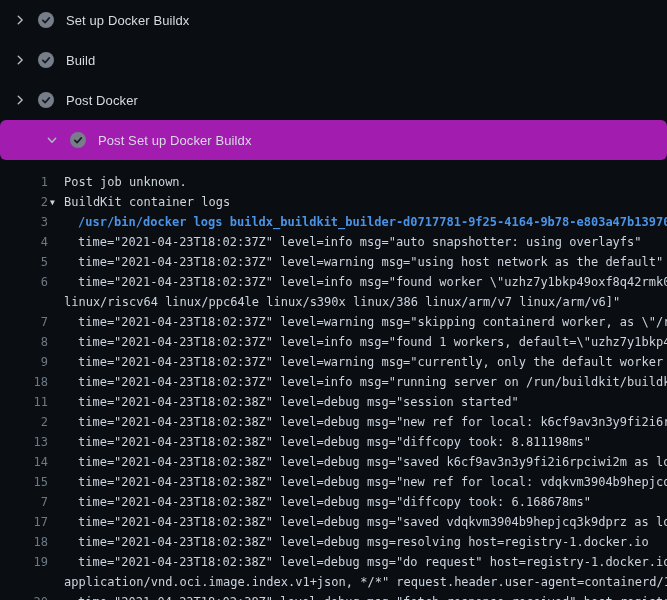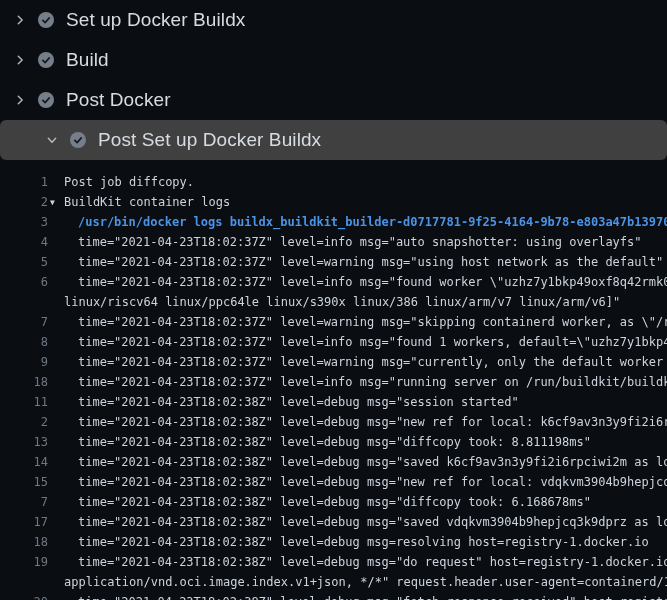--- a/index.html
+++ b/index.html
@@ -14,36 +14,36 @@
   
   .section-row {
     height: 40px;
     display: flex;
     align-items: center;
     padding: 0 12px;
     cursor: pointer;
     border-radius: 6px;
     box-sizing: border-box;
   }
-  .section-row.expanded { background: #404040; padding-left: 44px; }
+  .section-row.expanded { background: #a21caf; padding-left: 44px; }
   .chev {
     width: 16px; height: 16px;
     margin-right: 10px;
     color: #b3bcc5;
     display: flex; align-items: center; justify-content: center;
     flex: none;
   }
   .section-row.expanded .chev svg { transform: rotate(90deg); }
   .check {
     width: 16px; height: 16px;
     margin-right: 12px;
     flex: none;
     display: flex; align-items: center; justify-content: center;
   }
-  .label { color: #d7dce2; font-size: 19px; letter-spacing: .1px; }
+  .label { color: #d7dce2; font-size: 13px; letter-spacing: .1px; }
 
   
   .log {
     padding-top: 12px;
     font-family: "DejaVu Sans Mono", "Liberation Mono", monospace;
     font-size: 12px;
   }
   .log-line {
     display: flex;
     height: 20px;
@@ -129,21 +129,21 @@
         </span>
         <span class="check">
           <svg width="16" height="16" viewBox="0 0 16 16">
             <circle cx="8" cy="8" r="8" fill="#757e89"></circle>
             <path d="M4.8 8.3 L7.1 10.6 L11.3 5.9" fill="none" stroke="#171c25" stroke-width="1.7" stroke-linecap="round" stroke-linejoin="round"></path>
           </svg>
         </span>
         <span class="label">Post Set up Docker Buildx</span>
       </div>
       <div class="log">
-        <div class="log-line k-base"><span class="ln">1</span><span class="lt">Post job diffcopy.</span></div>
+        <div class="log-line k-base"><span class="ln">1</span><span class="lt">Post job unknown.</span></div>
         <div class="log-line k-group"><span class="ln">2</span><span class="lt"><span class="tri">▼</span><span>BuildKit container logs</span></span></div>
         <div class="log-line k-command"><span class="ln">3</span><span class="lt">/usr/bin/docker logs buildx_buildkit_builder-d0717781-9f25-4164-9b78-e803a47b13970</span></div>
         <div class="log-line k-step"><span class="ln">4</span><span class="lt">time="2021-04-23T18:02:37Z" level=info msg="auto snapshotter: using overlayfs"</span></div>
         <div class="log-line k-step"><span class="ln">5</span><span class="lt">time="2021-04-23T18:02:37Z" level=warning msg="using host network as the default"</span></div>
         <div class="log-line k-step"><span class="ln">6</span><span class="lt">time="2021-04-23T18:02:37Z" level=info msg="found worker \"uzhz7y1bkp49oxf8q42rmk0xjd\", labels=map[org.mobyproject.buildkit.worker.executor:oci org.mobyproject.buildkit.worker.hostname:fv-az129], platforms=[linux/amd64 linux/amd64/v2</span></div>
         <div class="log-line k-wrap"><span class="ln"></span><span class="lt">linux/riscv64 linux/ppc64le linux/s390x linux/386 linux/arm/v7 linux/arm/v6]"</span></div>
         <div class="log-line k-step"><span class="ln">7</span><span class="lt">time="2021-04-23T18:02:37Z" level=warning msg="skipping containerd worker, as \"/run/containerd/containerd.sock\" does not exist"</span></div>
         <div class="log-line k-step"><span class="ln">8</span><span class="lt">time="2021-04-23T18:02:37Z" level=info msg="found 1 workers, default=\"uzhz7y1bkp49oxf8q42rmk0xjd\""</span></div>
         <div class="log-line k-step"><span class="ln">9</span><span class="lt">time="2021-04-23T18:02:37Z" level=warning msg="currently, only the default worker can be used."</span></div>
         <div class="log-line k-step"><span class="ln">18</span><span class="lt">time="2021-04-23T18:02:37Z" level=info msg="running server on /run/buildkit/buildkitd.sock"</span></div>

